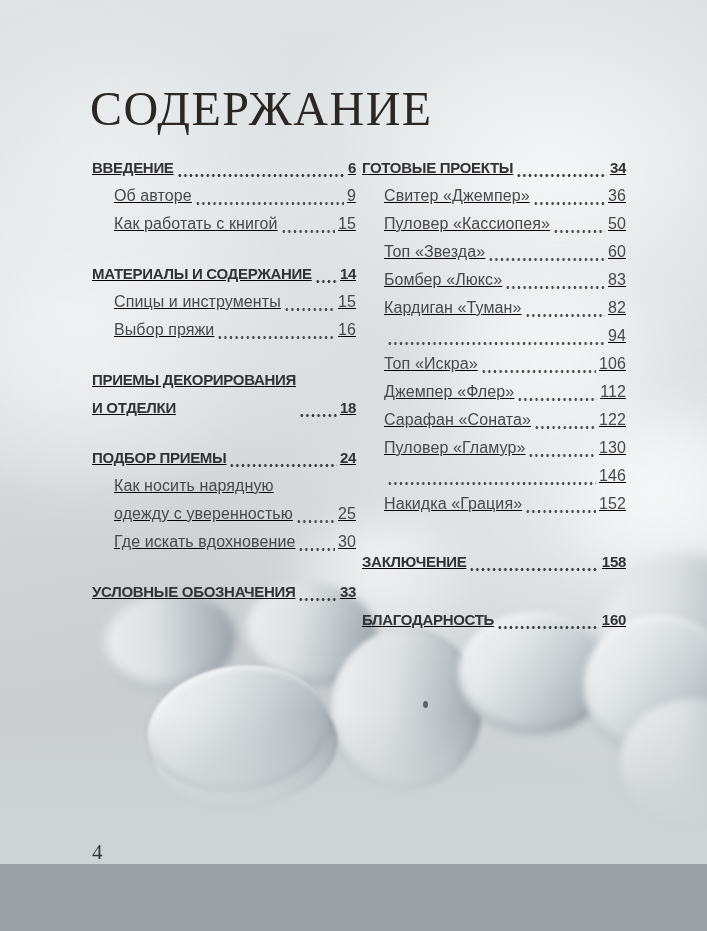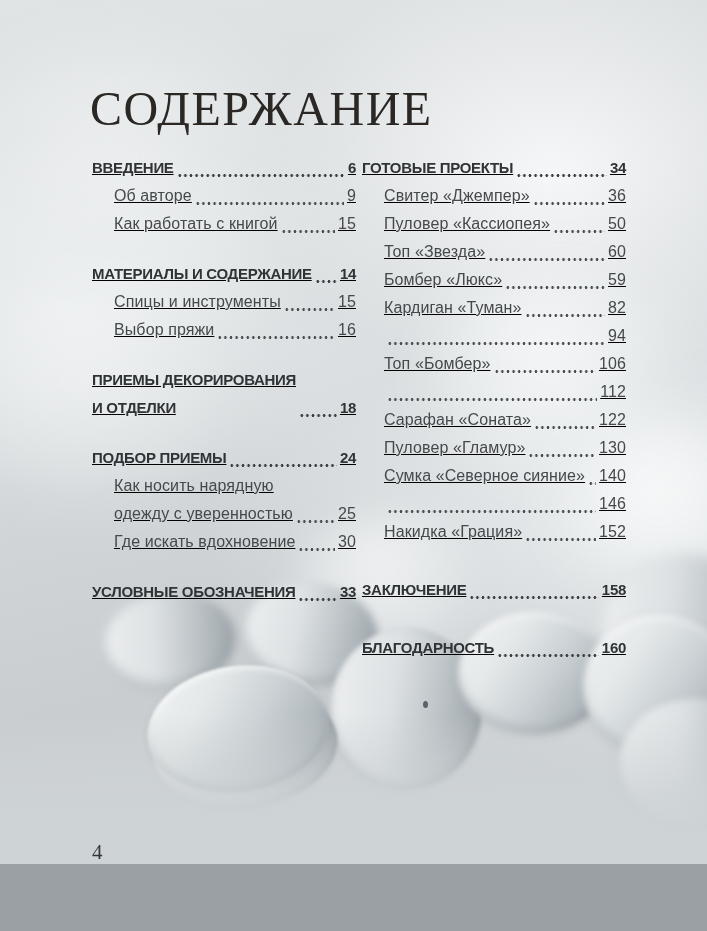--- a/index.html
+++ b/index.html
@@ -170,54 +170,50 @@
               <span class="page-num">50</span>
             </div>
             <div class="toc-entry sub">
               <span class="label">Топ «Звезда»</span>
               <span class="leader"></span>
               <span class="page-num">60</span>
             </div>
             <div class="toc-entry sub">
               <span class="label">Бомбер «Люкс»</span>
               <span class="leader"></span>
-              <span class="page-num">59</span>
+              <span class="page-num">83</span>
             </div>
             <div class="toc-entry sub">
               <span class="label">Кардиган «Туман»</span>
               <span class="leader"></span>
               <span class="page-num">82</span>
             </div>
             <div class="toc-entry sub">
               <span class="leader"></span>
               <span class="page-num">94</span>
             </div>
             <div class="toc-entry sub">
-              <span class="label">Топ «Бомбер»</span>
+              <span class="label">Топ «Искра»</span>
               <span class="leader"></span>
               <span class="page-num">106</span>
             </div>
             <div class="toc-entry sub">
+              <span class="label">Джемпер «Флер»</span>
               <span class="leader"></span>
               <span class="page-num">112</span>
             </div>
             <div class="toc-entry sub">
               <span class="label">Сарафан «Соната»</span>
               <span class="leader"></span>
               <span class="page-num">122</span>
             </div>
             <div class="toc-entry sub">
               <span class="label">Пуловер «Гламур»</span>
               <span class="leader"></span>
               <span class="page-num">130</span>
-            </div>
-            <div class="toc-entry sub">
-              <span class="label">Сумка «Северное сияние»</span>
-              <span class="leader"></span>
-              <span class="page-num">140</span>
             </div>
             <div class="toc-entry sub">
               <span class="leader"></span>
               <span class="page-num">146</span>
             </div>
             <div class="toc-entry sub">
               <span class="label">Накидка «Грация»</span>
               <span class="leader"></span>
               <span class="page-num">152</span>
             </div>

